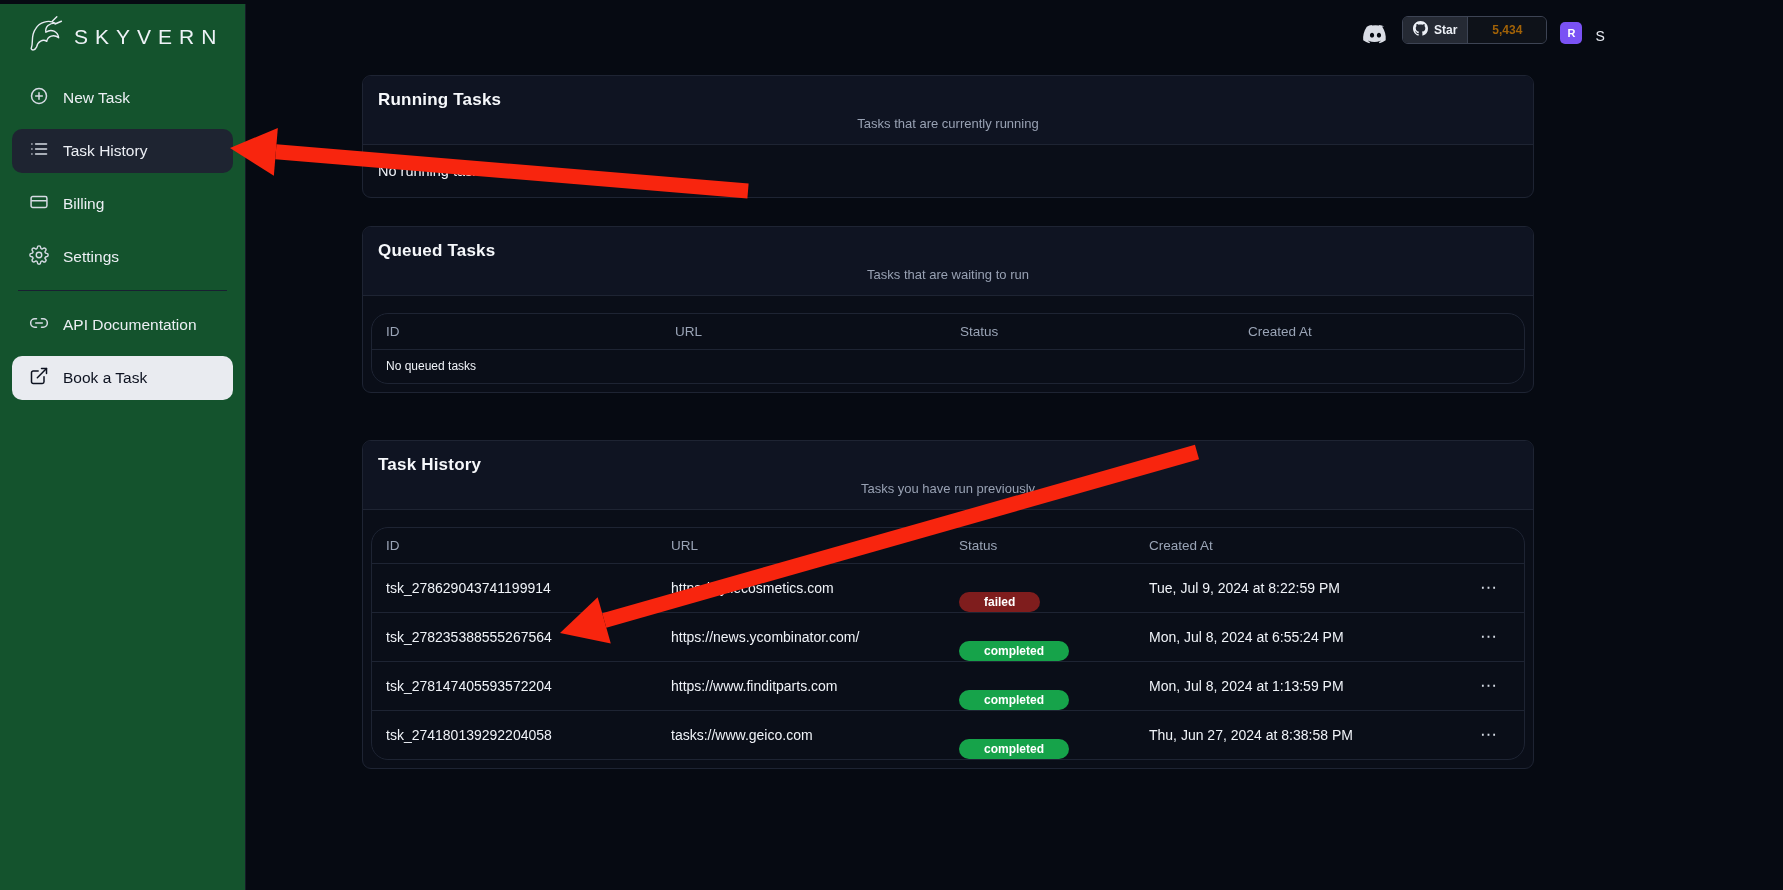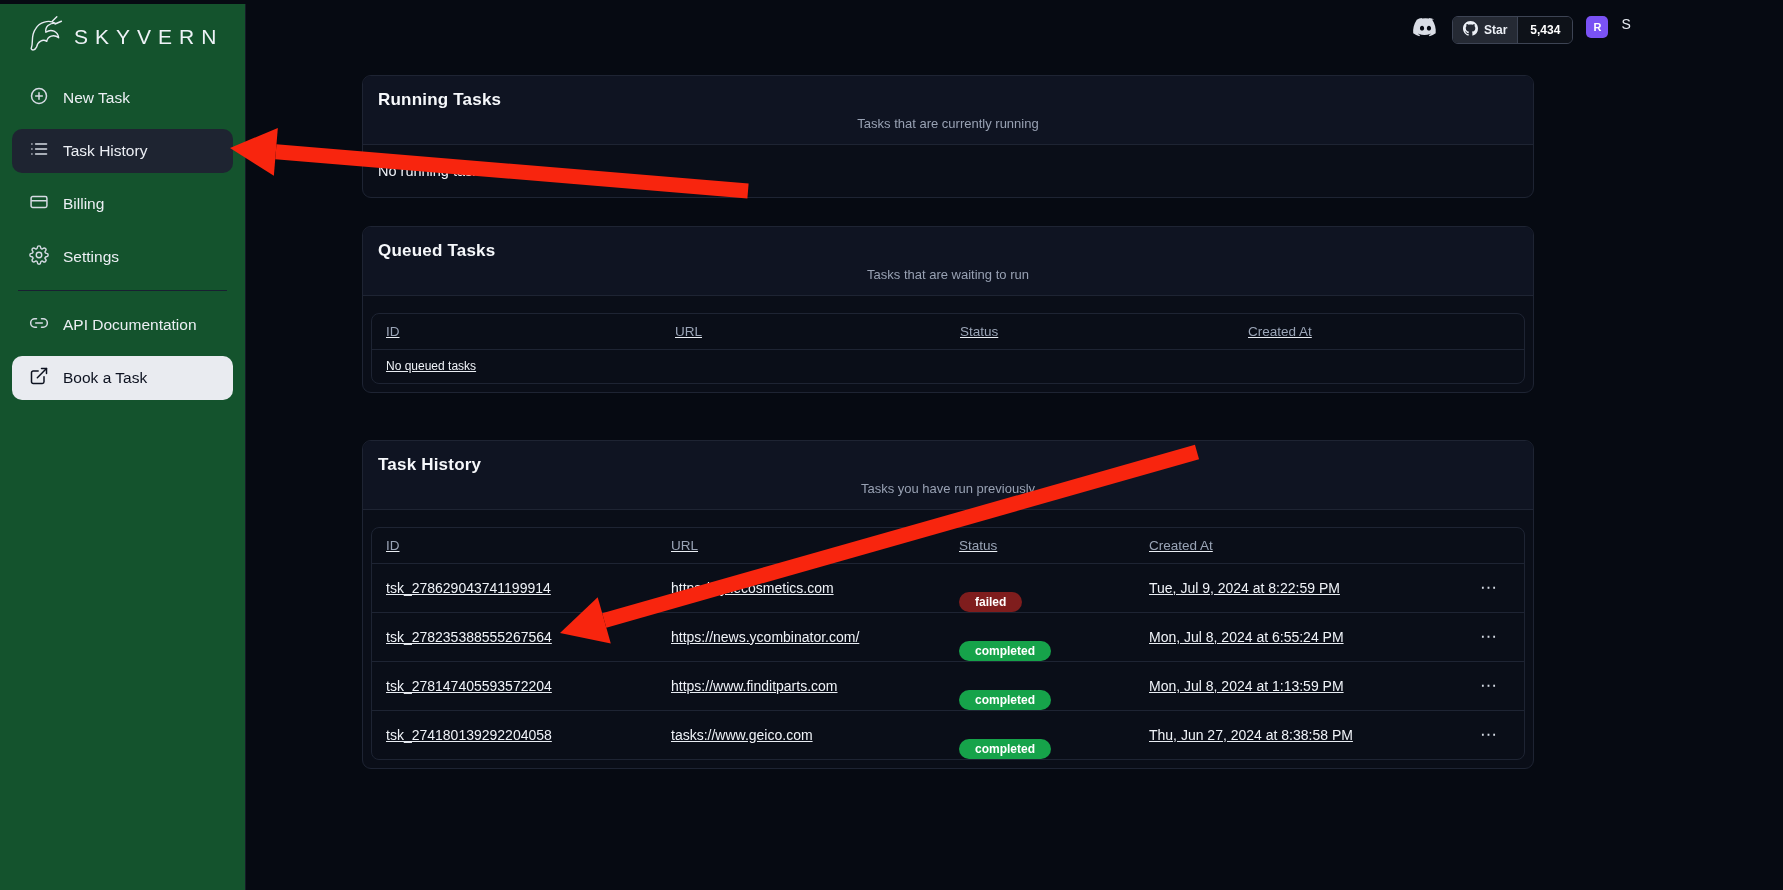--- a/index.html
+++ b/index.html
@@ -13,46 +13,46 @@
   .logo-text { font-size:21px; letter-spacing:7px; color:#eef2f7; font-weight:400; }
   .nav { margin-top:16px; padding:0 12px; }
   .nav-item { display:flex; align-items:center; gap:14px; height:44px; padding:0 17px; margin-bottom:9px; border-radius:10px; font-size:15.5px; color:#eceff4; cursor:pointer;text-align:right; }
   .nav-item svg { width:20px; height:20px; flex:none; color:#d6dbe4; }
   .nav-item.active { background:#1e2431; }
   .nav-item.demo { background:#e9ebf0; color:#0d1220; font-weight:500; }
   .nav-item.demo svg { color:#0d1220; }
   .nav-divider { height:1px; background:#192032; margin:11px 6px 12px; }
 
   
-  .topbar { position:absolute; top:16px; left:1412px; display:flex; align-items:flex-start; gap:13px; z-index:5; }
+  .topbar { position:absolute; top:16px; left:1362px; display:flex; align-items:flex-end; gap:13px; z-index:5; }
   .icon-btn { background:none; border:0; cursor:pointer; color:#d9dde5; display:flex; align-items:center; }
   .gh { display:flex; align-items:stretch; height:28px; border:1px solid #3d4454; border-radius:6px; overflow:hidden; font-size:12px; font-weight:700; cursor:pointer; background:#0e1219; }
   .gh-left { display:flex; align-items:center; gap:6px; padding:0 10px; background:#252a34; color:#edf1f7; }
-  .gh-right { display:flex; align-items:center; padding:0 12px; background:#0e1219; color:#ffffff; border-left:1px solid #3d4454; }
+  .gh-right { display:flex; align-items:center; padding:0 24px; background:#0e1219; color:#a16207; border-left:1px solid #3d4454; }
   .avatar { width:22px; height:22px; border-radius:5px; background:#7a52f4; color:#fff; font-size:11px; font-weight:700; display:flex; align-items:center; justify-content:center; cursor:pointer; }
   .clipped { color:#e6eaf1; font-size:14px; }
 
   
   .content { position:absolute; left:362px; top:0; width:1172px; z-index:1; }
   .card { border:1px solid #1e2433; border-radius:9px; background:#0a0e18; overflow:hidden; }
   .card-running { margin-top:75px; }
   .card-queued { margin-top:28px; }
   .card-history { margin-top:47px; }
   .card-head { background:#0f1422; border-bottom:1px solid #1e2433; padding:14px 15px 13px; }
   .card-title { font-size:17px; font-weight:700; color:#f6f8fb; letter-spacing:.2px; }
   .card-sub { margin-top:6px; font-size:13px; color:#98a1b3;text-align:center; }
   .empty-row { padding:18px 15px; font-size:14.5px; color:#f0f3f8; }
 
-  .table-wrap { margin:17px 8px 8px; border:1px solid #1e2433; border-radius:8px; overflow:hidden;text-decoration:underline; }
+  .table-wrap { margin:17px 8px 8px; border:1px solid #1e2433; border-radius:17px; overflow:hidden; }
   table { width:100%; border-collapse:collapse; table-layout:fixed; }
   th { text-align:left; font-weight:400; font-size:13.5px; color:#9aa4b6; padding:10px 14px; }
   tbody tr { border-top:1px solid #1e2433; }
   td { padding:0 14px; height:46px; font-size:14px; color:#f0f3f8; overflow:hidden; white-space:nowrap; }
   td.empty-cell { height:33px; font-size:12px; }
-  .badge { display:inline-block; padding:3px 16px; border-radius:999px; font-size:12px; font-weight:700; color:#fff; background:#444;margin-top:28px; }
+  .badge { display:inline-block; padding:3px 25px; border-radius:999px; font-size:12px; font-weight:700; color:#fff; background:#444;margin-top:28px; }
   .row-menu { background:none; border:0; color:#d6dbe4; font-size:17px; cursor:pointer; padding:2px 8px; letter-spacing:1px; }
 
   
   #arrow-layer { position:absolute; left:0; top:0; width:1783px; height:890px; pointer-events:none; z-index:40; }
 </style>
 </head>
 <body>
 
 <div class="screen">
 

